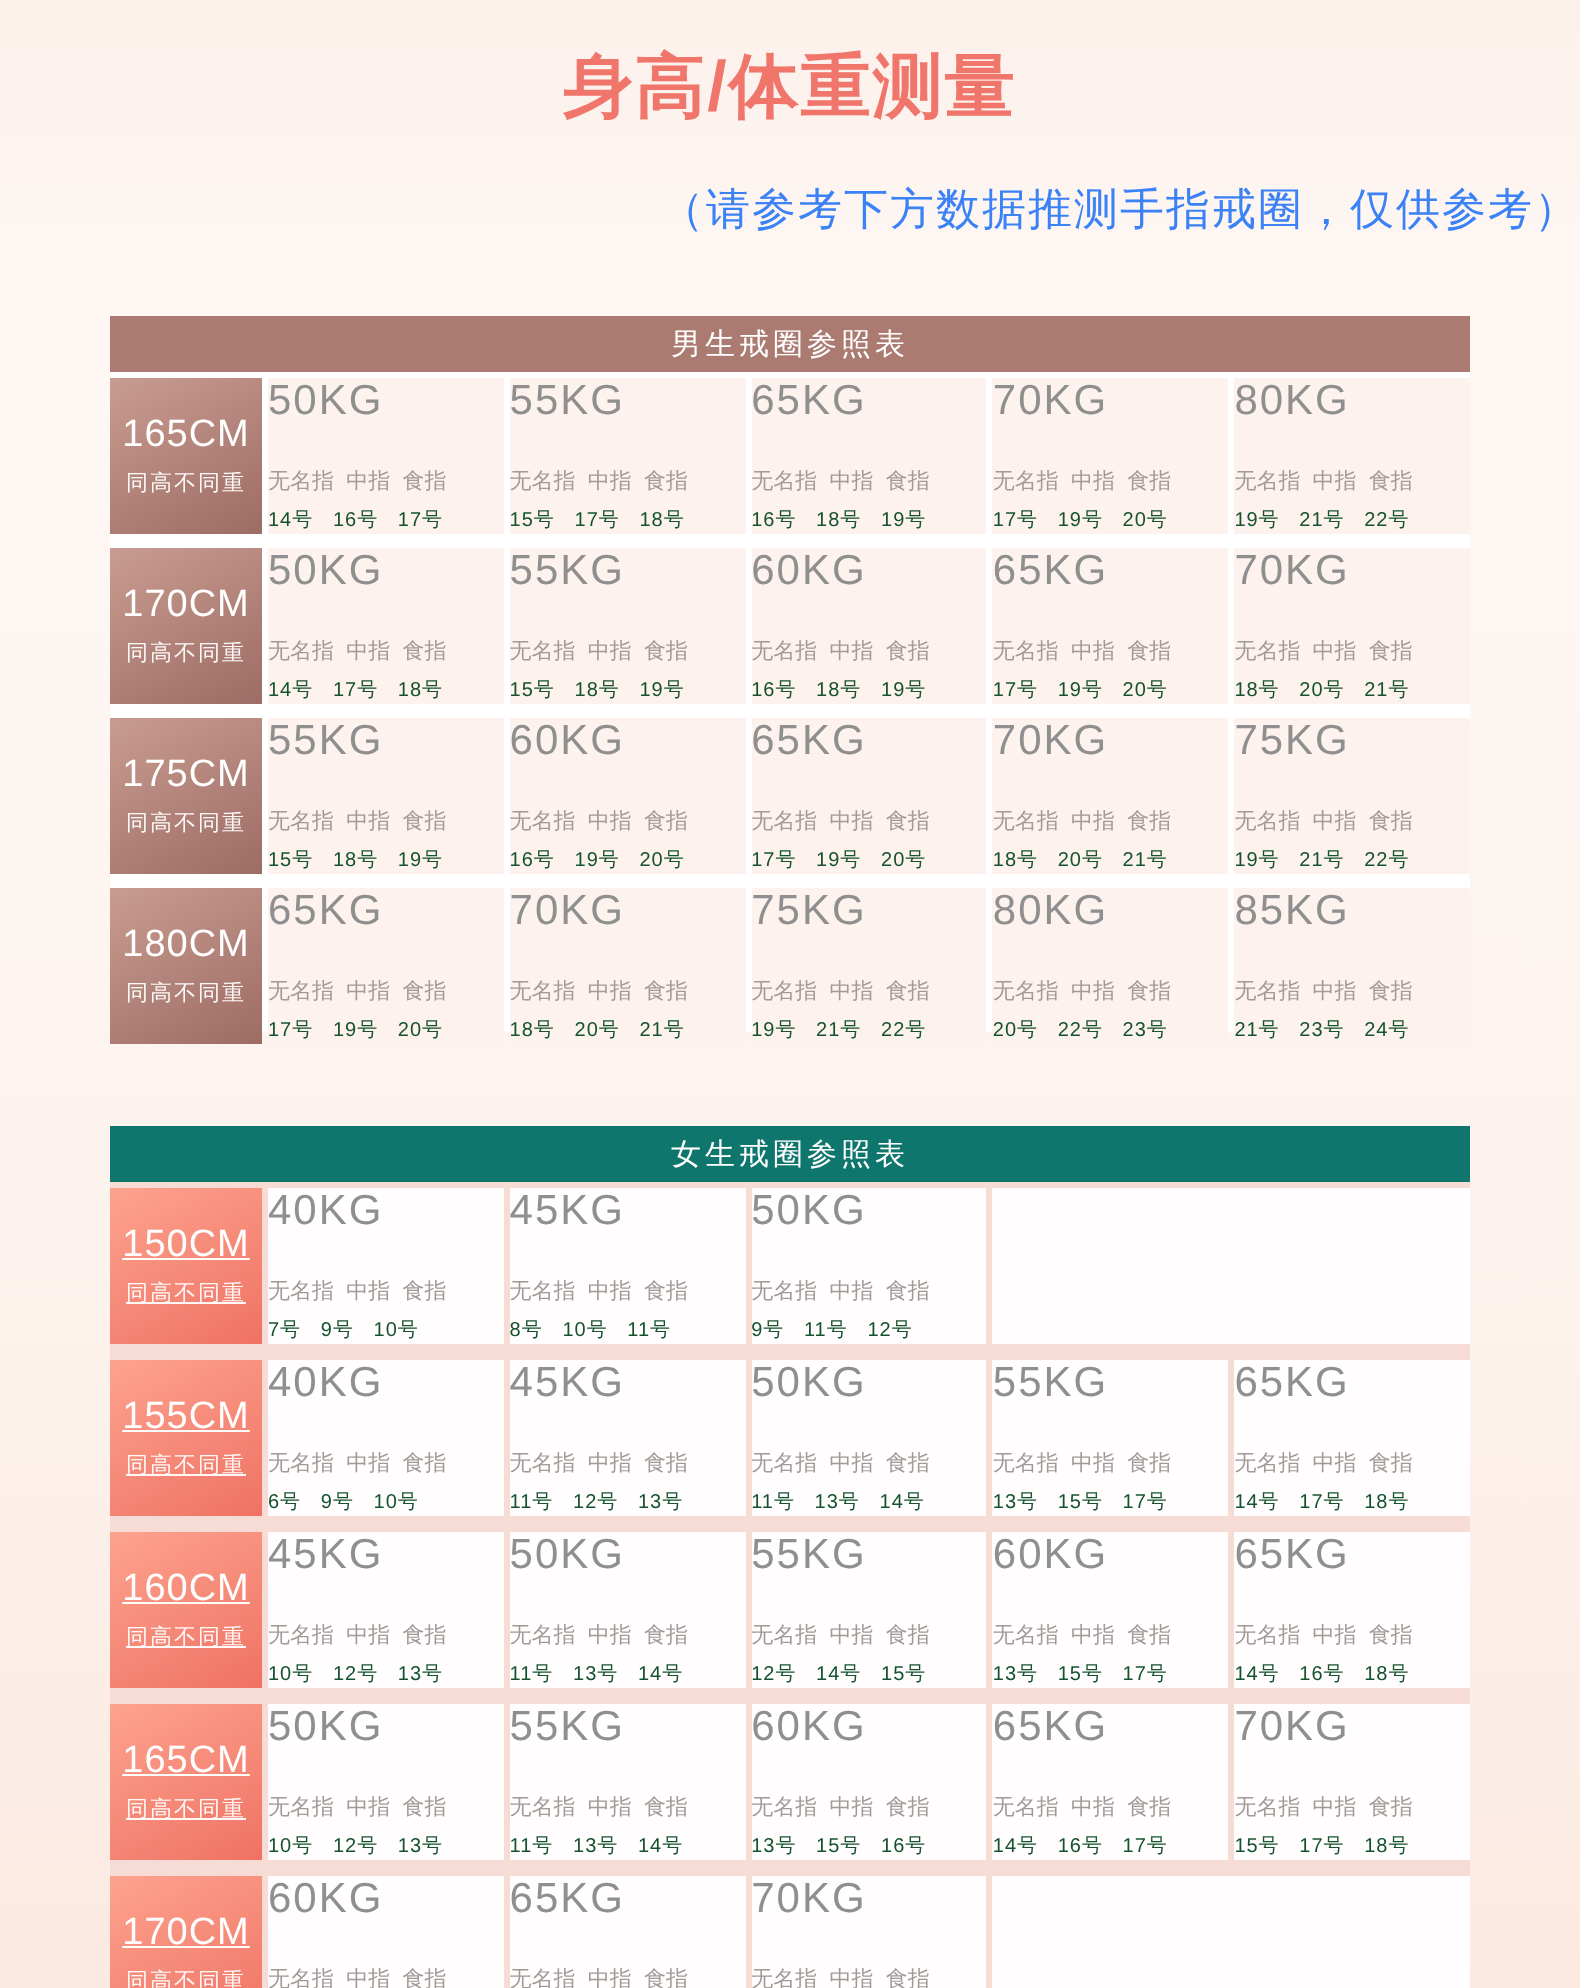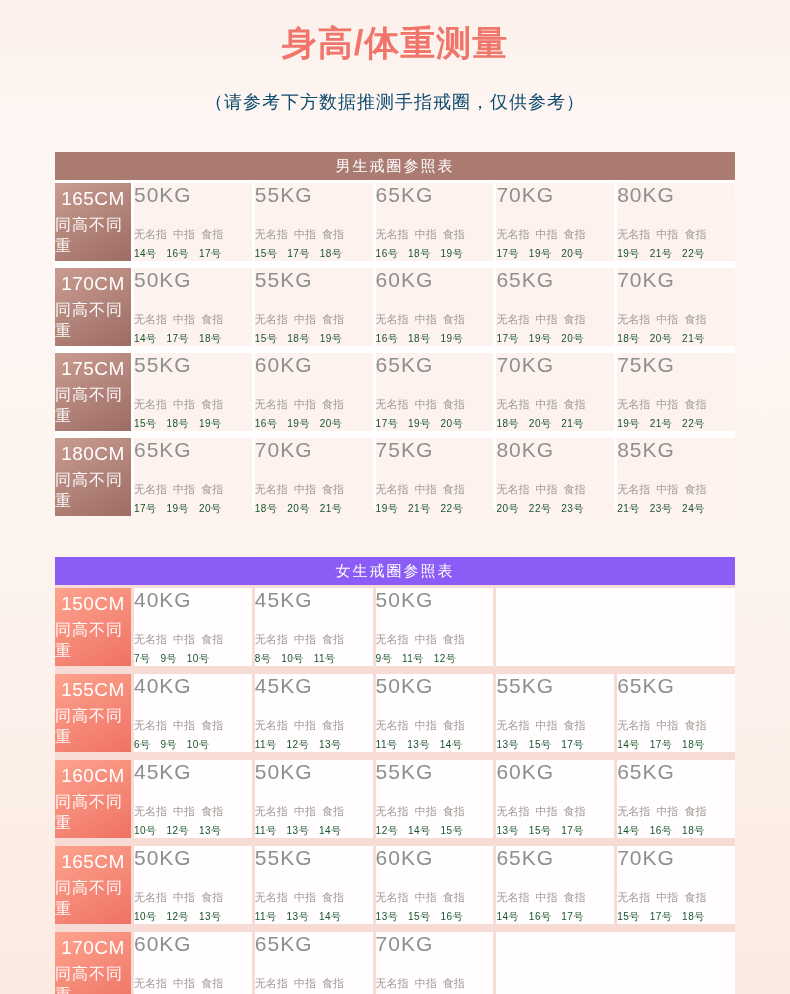--- a/index.html
+++ b/index.html
@@ -8,46 +8,46 @@
     font-family:"Liberation Sans","DejaVu Sans",sans-serif;
     background:linear-gradient(180deg,#fcf0ea 0%,#fef7f4 14%,#fdf4ef 55%,#fbeae2 100%);
     overflow:hidden;
   }
   .page{width:790px;height:994px;position:relative;}
   .page-title{
     margin:0;padding-top:20px;text-align:center;
     font-size:35px;font-weight:700;color:#f0756b;letter-spacing:1px;
   }
   .page-subtitle{
-    margin-top:23px;text-align:center;
-    font-size:18px;color:#0c4a6e;letter-spacing:1px;
+    margin-top:23px;text-align:right;
+    font-size:22px;color:#3b82f6;letter-spacing:1px;
   }
   .ring-table{width:680px;margin:0 auto;}
   .ring-table.male-t{margin-top:38px;}
   .ring-table.female-t{margin-top:47px;}
   .thead{
     height:28px;display:flex;align-items:center;justify-content:center;
     color:#ffffff;font-size:15px;letter-spacing:2px;text-align:right;
   }
   .thead.male{background:#ab7a71;}
-  .thead.female{background:#8b5cf6;font-family:Liberation Serif, serif;}
+  .thead.female{background:#0f766e;font-family:Liberation Serif, serif;}
   .rows{display:grid;row-gap:13px;padding-top:3px;}
   .rows.male{background:#ffffff;}
   .rows.female{background:#f6dcd5;}
   .trow{display:grid;grid-template-columns:76px repeat(5,1fr);gap:3px;}
   .rows.male .trow{height:72px;}
   .rows.female .trow{height:73px;}
   .rlabel{
     display:flex;flex-direction:column;align-items:center;justify-content:center;
     color:#ffffff;
   }
   .male .rlabel{background:linear-gradient(150deg,#c99c91 0%,#9d6c64 100%);}
-  .female .rlabel{background:linear-gradient(150deg,#fda38e 0%,#ef7264 100%);}
+  .female .rlabel{background:linear-gradient(150deg,#fda38e 0%,#ef7264 100%);text-decoration:underline;}
   .rheight{font-size:19px;letter-spacing:0.5px;}
-  .rnote{font-size:16px;margin-top:5px;letter-spacing:1px;opacity:0.95;}
+  .rnote{font-size:11px;margin-top:5px;letter-spacing:1px;opacity:0.95;}
   .cell{display:flex;flex-direction:column;align-items:flex-start;justify-content:center;}
   .male .cell{background:#fdf2ee;}
   .female .cell{background:#fffdfd;}
   .weight{font-size:21px;color:#8f8f8f;letter-spacing:1px;}
   .fingers{font-size:11px;color:#a19a97;margin-top:20px;white-space:pre;}
   .sizes{font-size:10px;color:#14532d;margin-top:5px;white-space:pre;letter-spacing:0.5px;}
   .cell.filler{background:#fffdfd;}
 </style>
 </head>
 <body>

